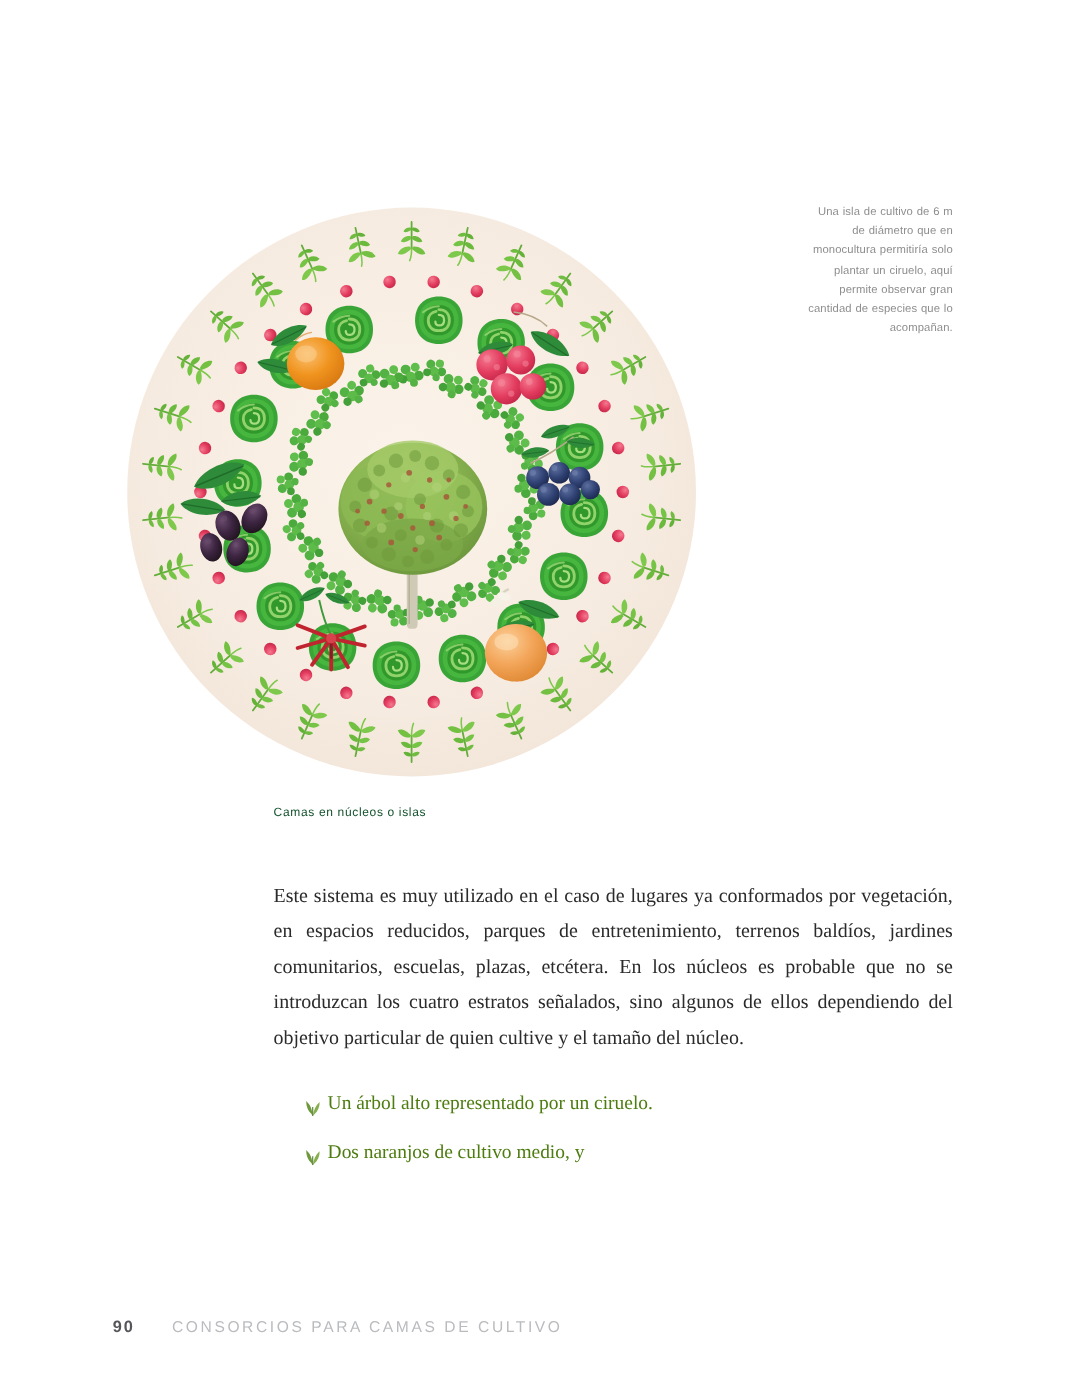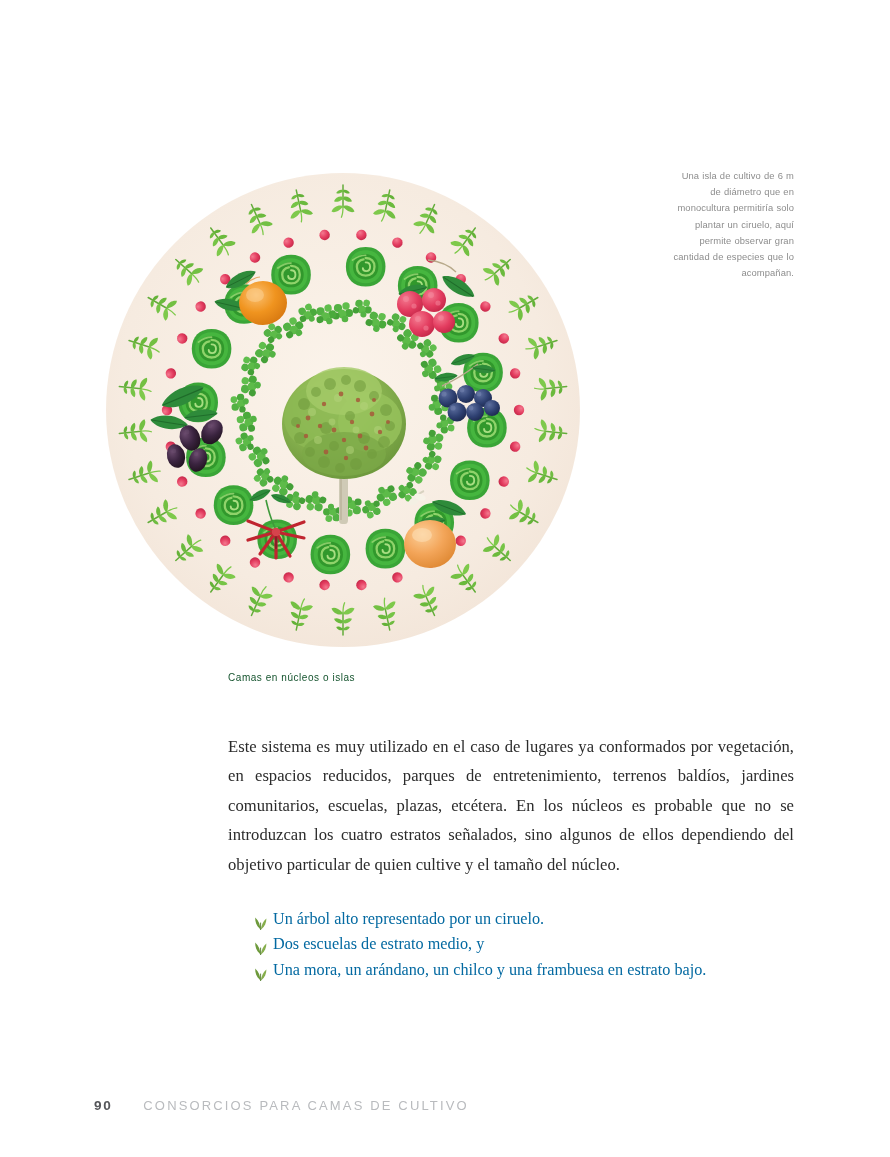--- a/index.html
+++ b/index.html
@@ -93,26 +93,26 @@
     letter-spacing: 0.1px;
   }
 
   ul.bullet-list {
     margin: 28px 0 0 0;
     padding: 0;
     list-style: none;
   }
   ul.bullet-list li {
     position: relative;
-    margin: 0 0 0 26px;
+    margin: 16px 0 0 26px;
     padding: 0 0 0 19px;
     font-family: "Liberation Serif", serif;
     font-size: 16.2px;
     line-height: 25.4px;
-    color: #0369a1;
+    color: #4d7c0f;
   }
   .leaf-bullet {
     position: absolute;
     left: 0;
     top: 6px;
     width: 13px;
     height: 14px;
   }
 
   
@@ -754,31 +754,21 @@
         <span>Un árbol alto representado por un ciruelo.</span>
       </li>
       <li>
         <span class="leaf-bullet">
           <svg viewBox="0 0 13 14" width="13" height="14">
             <path d="M6.4 14 C6.4 9 5 5 1.2 1.4 C1 5.6 2.4 9.6 5.6 12.4 Z" fill="#6e9a3c"></path>
             <path d="M6.8 13.6 C7.4 9 9 5.4 12.4 2.4 C12.4 6.6 10.8 10.4 7.8 12.8 Z" fill="#86ae4c"></path>
             <path d="M6.6 14 L6.6 6.6" stroke="#4f7a2a" stroke-width="0.9" fill="none"></path>
           </svg>
         </span>
-        <span>Dos escuelas de estrato medio, y</span>
-      </li>
-      <li>
-        <span class="leaf-bullet">
-          <svg viewBox="0 0 13 14" width="13" height="14">
-            <path d="M6.4 14 C6.4 9 5 5 1.2 1.4 C1 5.6 2.4 9.6 5.6 12.4 Z" fill="#6e9a3c"></path>
-            <path d="M6.8 13.6 C7.4 9 9 5.4 12.4 2.4 C12.4 6.6 10.8 10.4 7.8 12.8 Z" fill="#86ae4c"></path>
-            <path d="M6.6 14 L6.6 6.6" stroke="#4f7a2a" stroke-width="0.9" fill="none"></path>
-          </svg>
-        </span>
-        <span>Una mora, un arándano, un chilco y una frambuesa en estrato bajo.</span>
+        <span>Dos naranjos de cultivo medio, y</span>
       </li>
     </ul>
   </div>
 
   <div class="footer">
     <span class="folio">90</span>
     <span class="running-head">CONSORCIOS PARA CAMAS DE CULTIVO</span>
   </div>
 
 </div>

